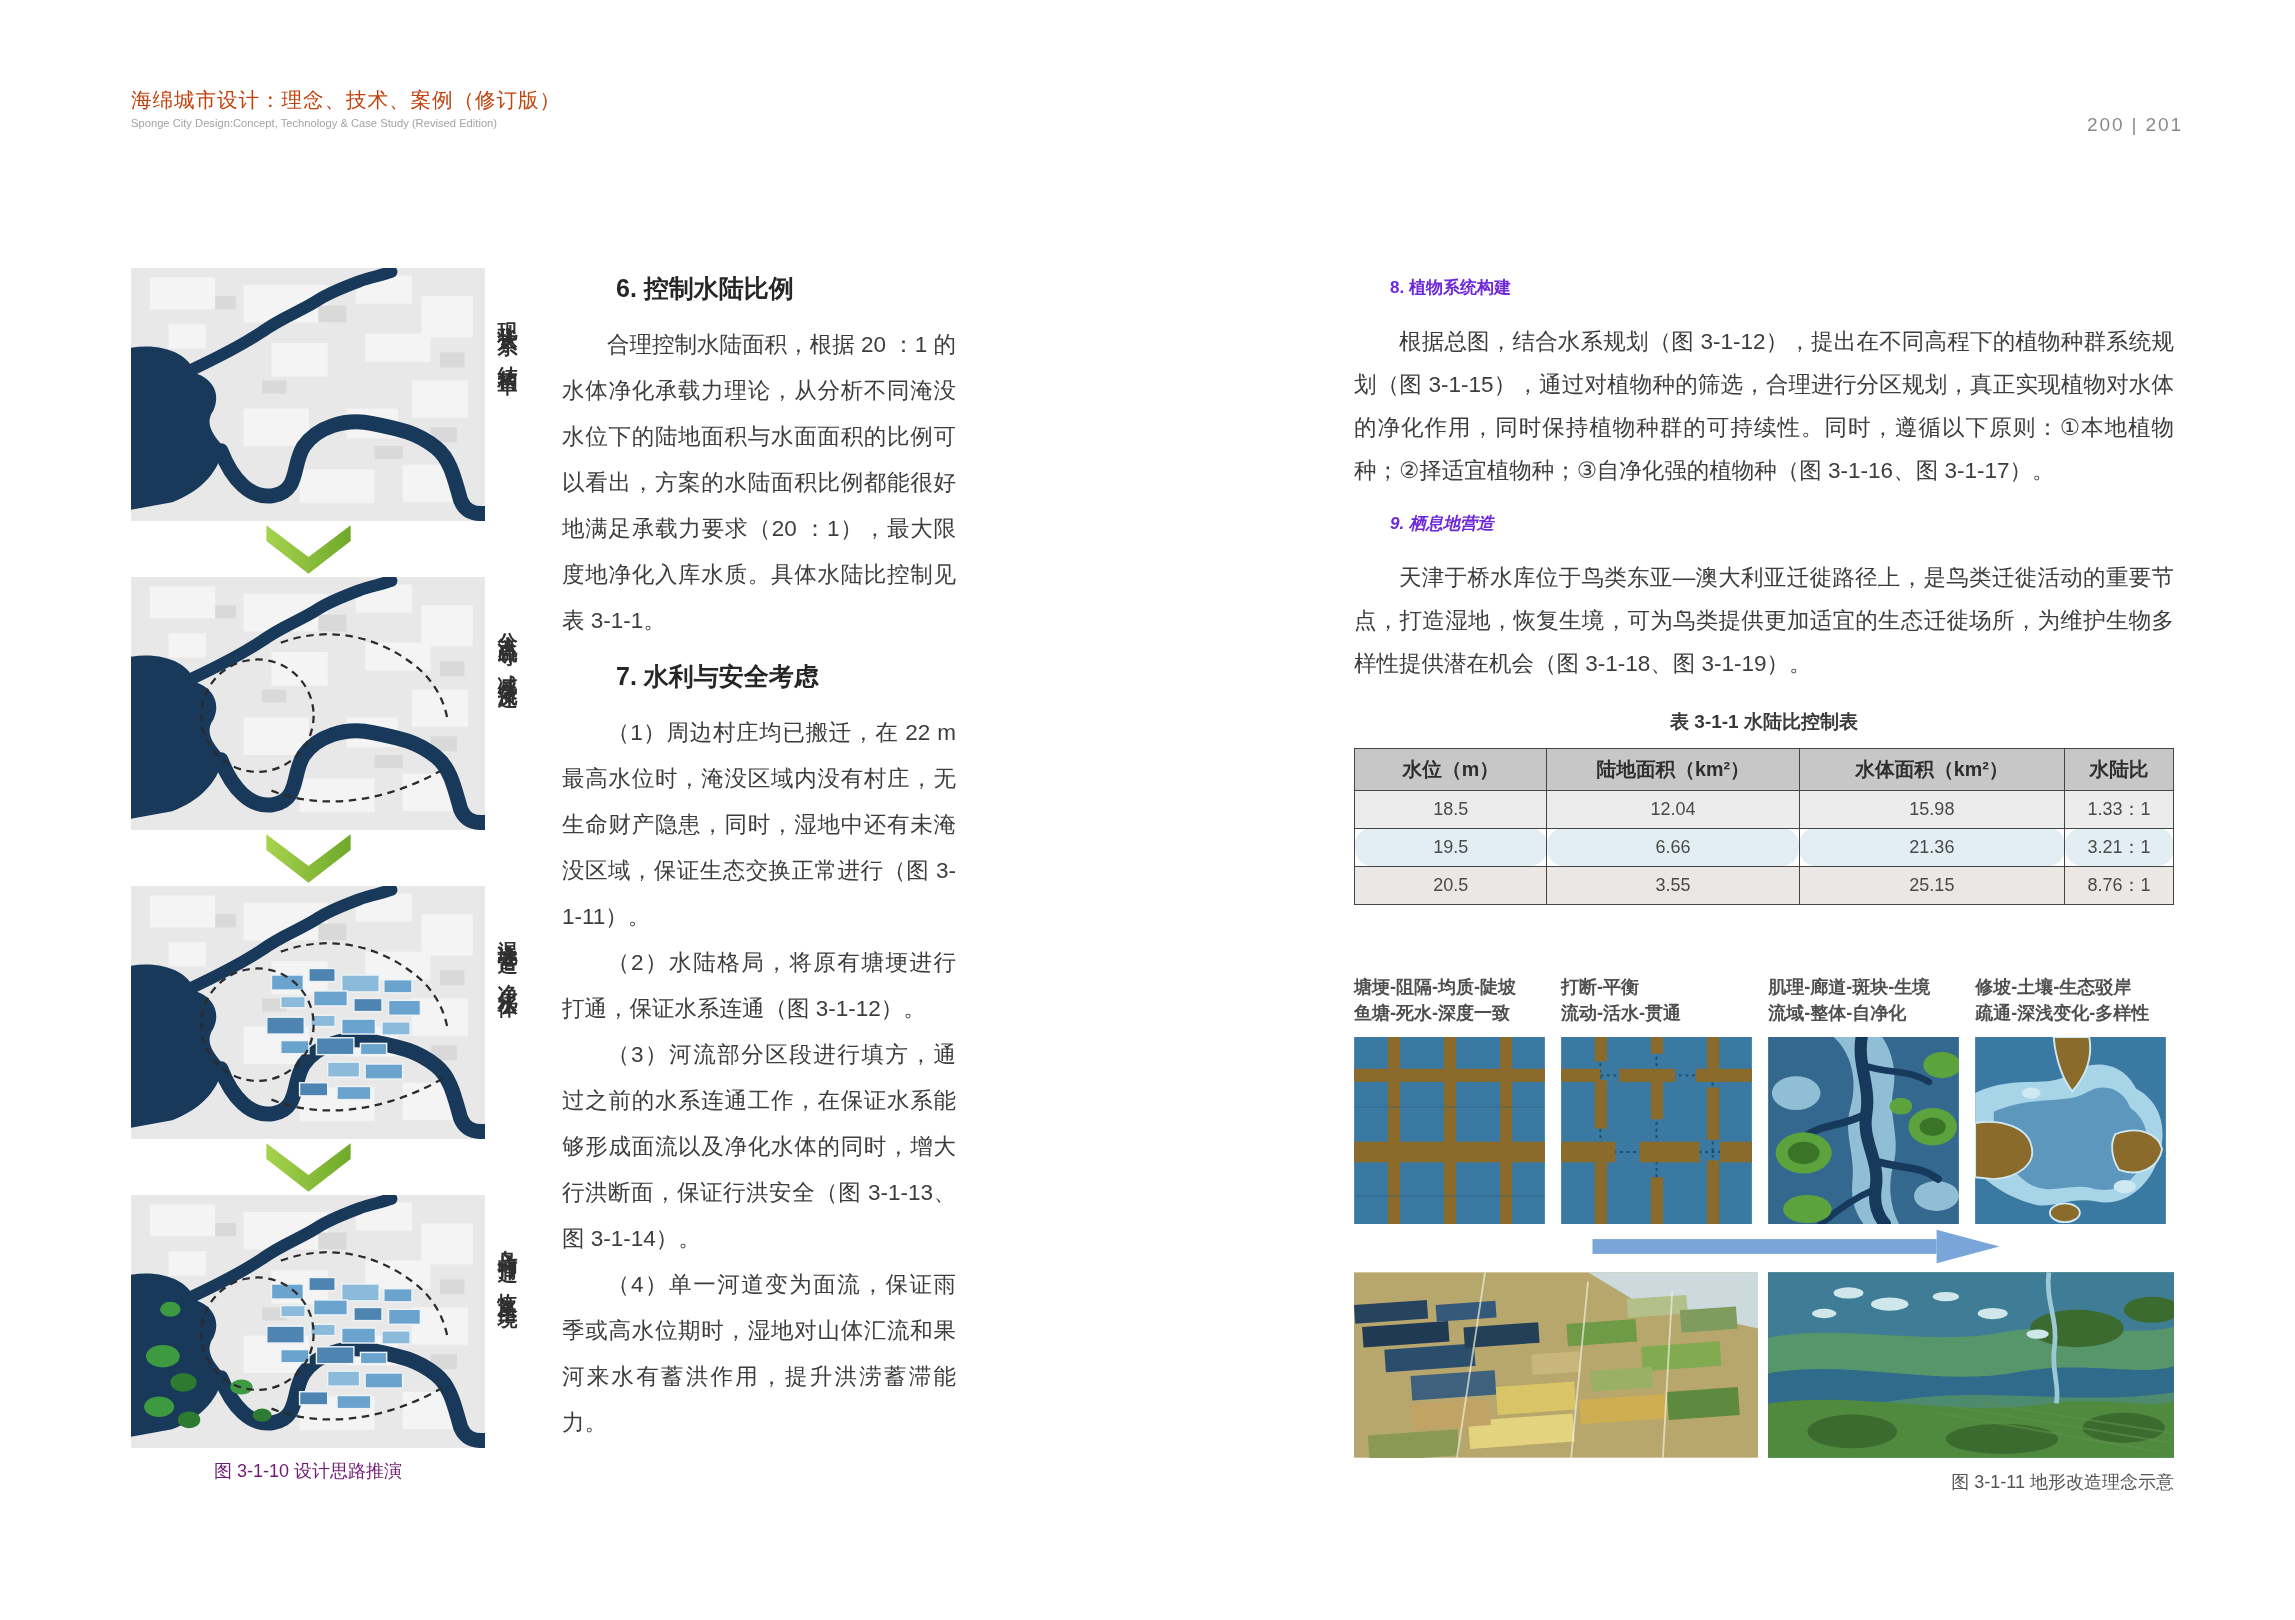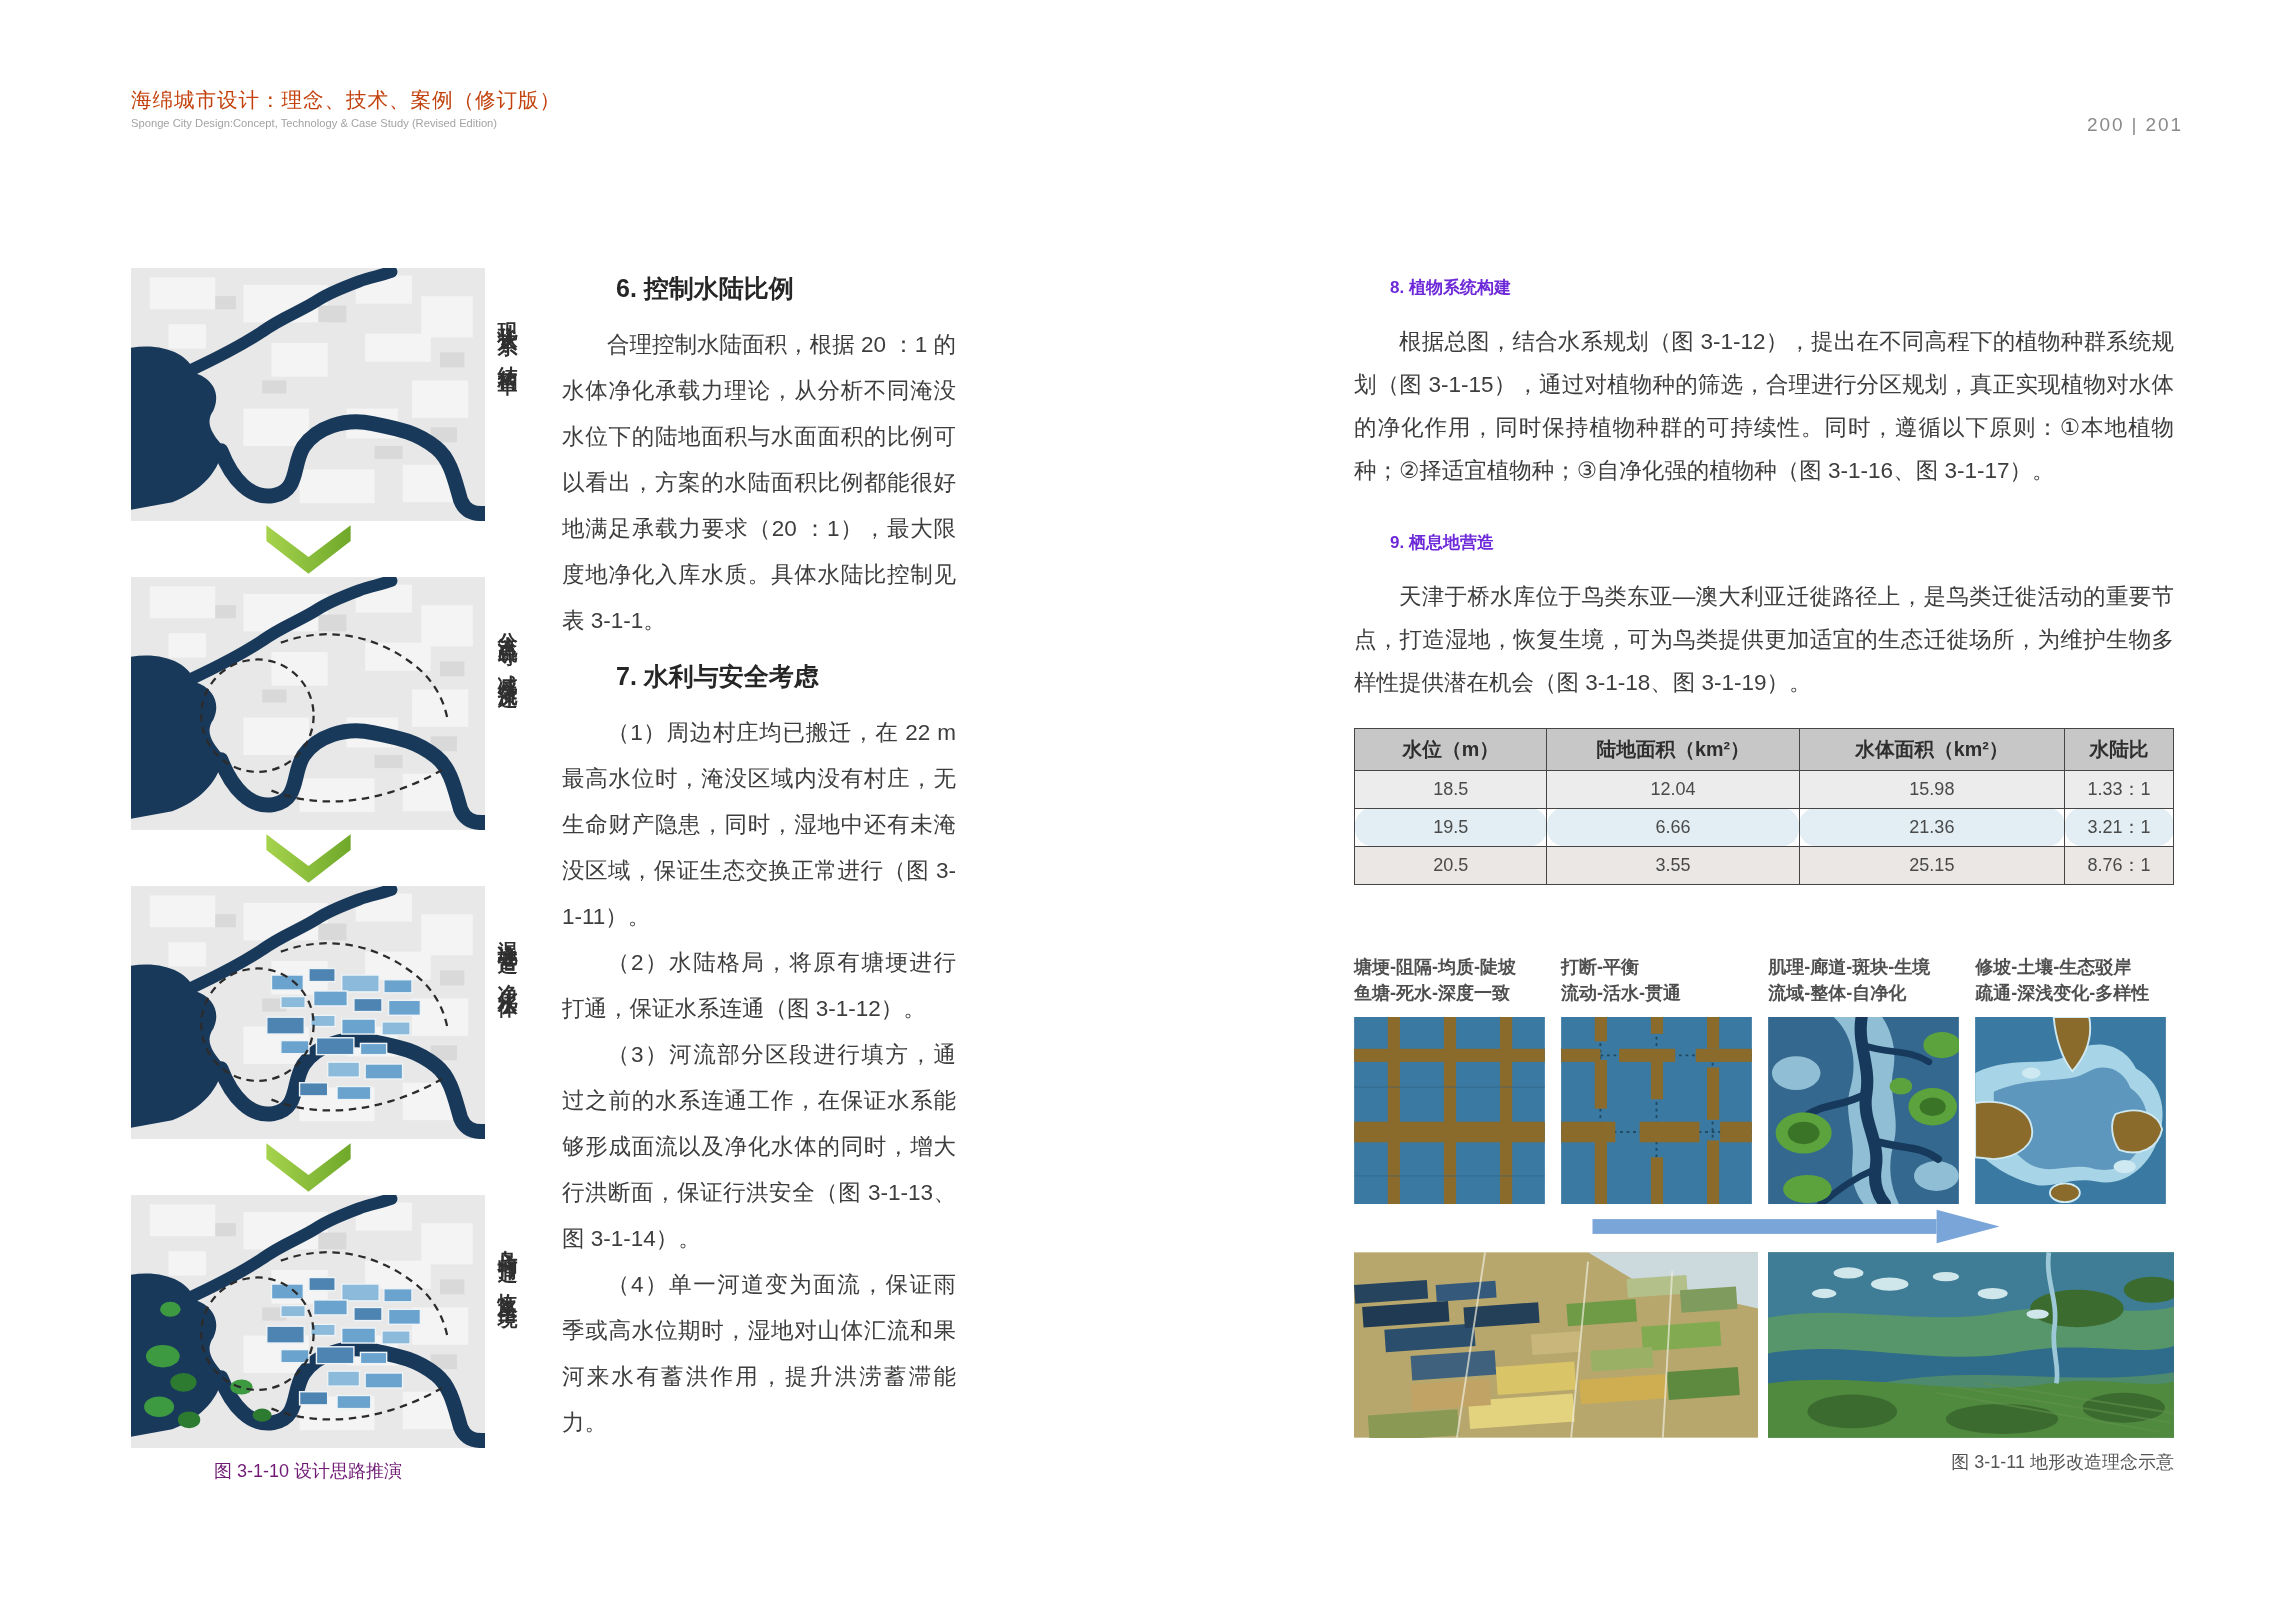--- a/index.html
+++ b/index.html
@@ -27,21 +27,21 @@
   .text-col h2{font-size:25px;font-weight:bold;color:#262626;margin:5.6px 0 17px 0;
                padding-left:54px;line-height:34px;}
   .text-col h2.second{margin-top:15px;}
   .text-col p{font-size:22.5px;line-height:46px;color:#3d3d3d;text-align:justify;
               text-indent:2em;margin:0;}
 
   
   .right-col{position:absolute;left:1354px;top:265px;width:820px;}
   .right-col h2{font-size:17px;font-weight:bold;color:#6d28d9;margin:5.6px 0 15px 0;
                 padding-left:36px;line-height:34px;}
-  .right-col h2.second{margin-top:34px;}
+  .right-col h2.second{margin-top:15px;font-style:italic;}
   .right-col p{font-size:22.5px;line-height:43px;color:#3d3d3d;text-align:justify;
                text-indent:2em;margin:0;}
 
   .table-block{margin-top:24px;}
   .table-title{text-align:center;font-size:19px;font-weight:bold;color:#3a3a3a;margin-bottom:13px;}
   table.ratio{width:100%;border-collapse:collapse;table-layout:fixed;}
   table.ratio th,table.ratio td{border:1.9px solid #454545;border-left-width:0.9px;border-right-width:0.9px;
         text-align:center;vertical-align:middle;}
   table.ratio th{height:39px;font-size:19.7px;color:#2e2e2e;background:#c7c7c7;font-weight:bold;}
   table.ratio td{height:35px;font-size:18px;color:#4a4a4a;}
@@ -216,20 +216,21 @@
     <p>（4）单一河道变为面流，保证雨季或高水位期时，湿地对山体汇流和果河来水有蓄洪作用，提升洪涝蓄滞能力。</p>
   </div>
 
   <div class="right-col">
     <h2>8. 植物系统构建</h2>
     <p>根据总图，结合水系规划（图 3-1-12），提出在不同高程下的植物种群系统规划（图 3-1-15），通过对植物种的筛选，合理进行分区规划，真正实现植物对水体的净化作用，同时保持植物种群的可持续性。同时，遵循以下原则：①本地植物种；②择适宜植物种；③自净化强的植物种（图 3-1-16、图 3-1-17）。</p>
     <h2 class="second">9. 栖息地营造</h2>
     <p>天津于桥水库位于鸟类东亚—澳大利亚迁徙路径上，是鸟类迁徙活动的重要节点，打造湿地，恢复生境，可为鸟类提供更加适宜的生态迁徙场所，为维护生物多样性提供潜在机会（图 3-1-18、图 3-1-19）。</p>
 
     <div class="table-block">
+      <div class="table-title">表 3-1-1 水陆比控制表</div>
       <table class="ratio">
         <colgroup>
             <col class="c0">
             <col class="c1">
             <col class="c2">
             <col class="c3">
           </colgroup>
         <thead>
           <tr>
             <th>水位（m）</th>

